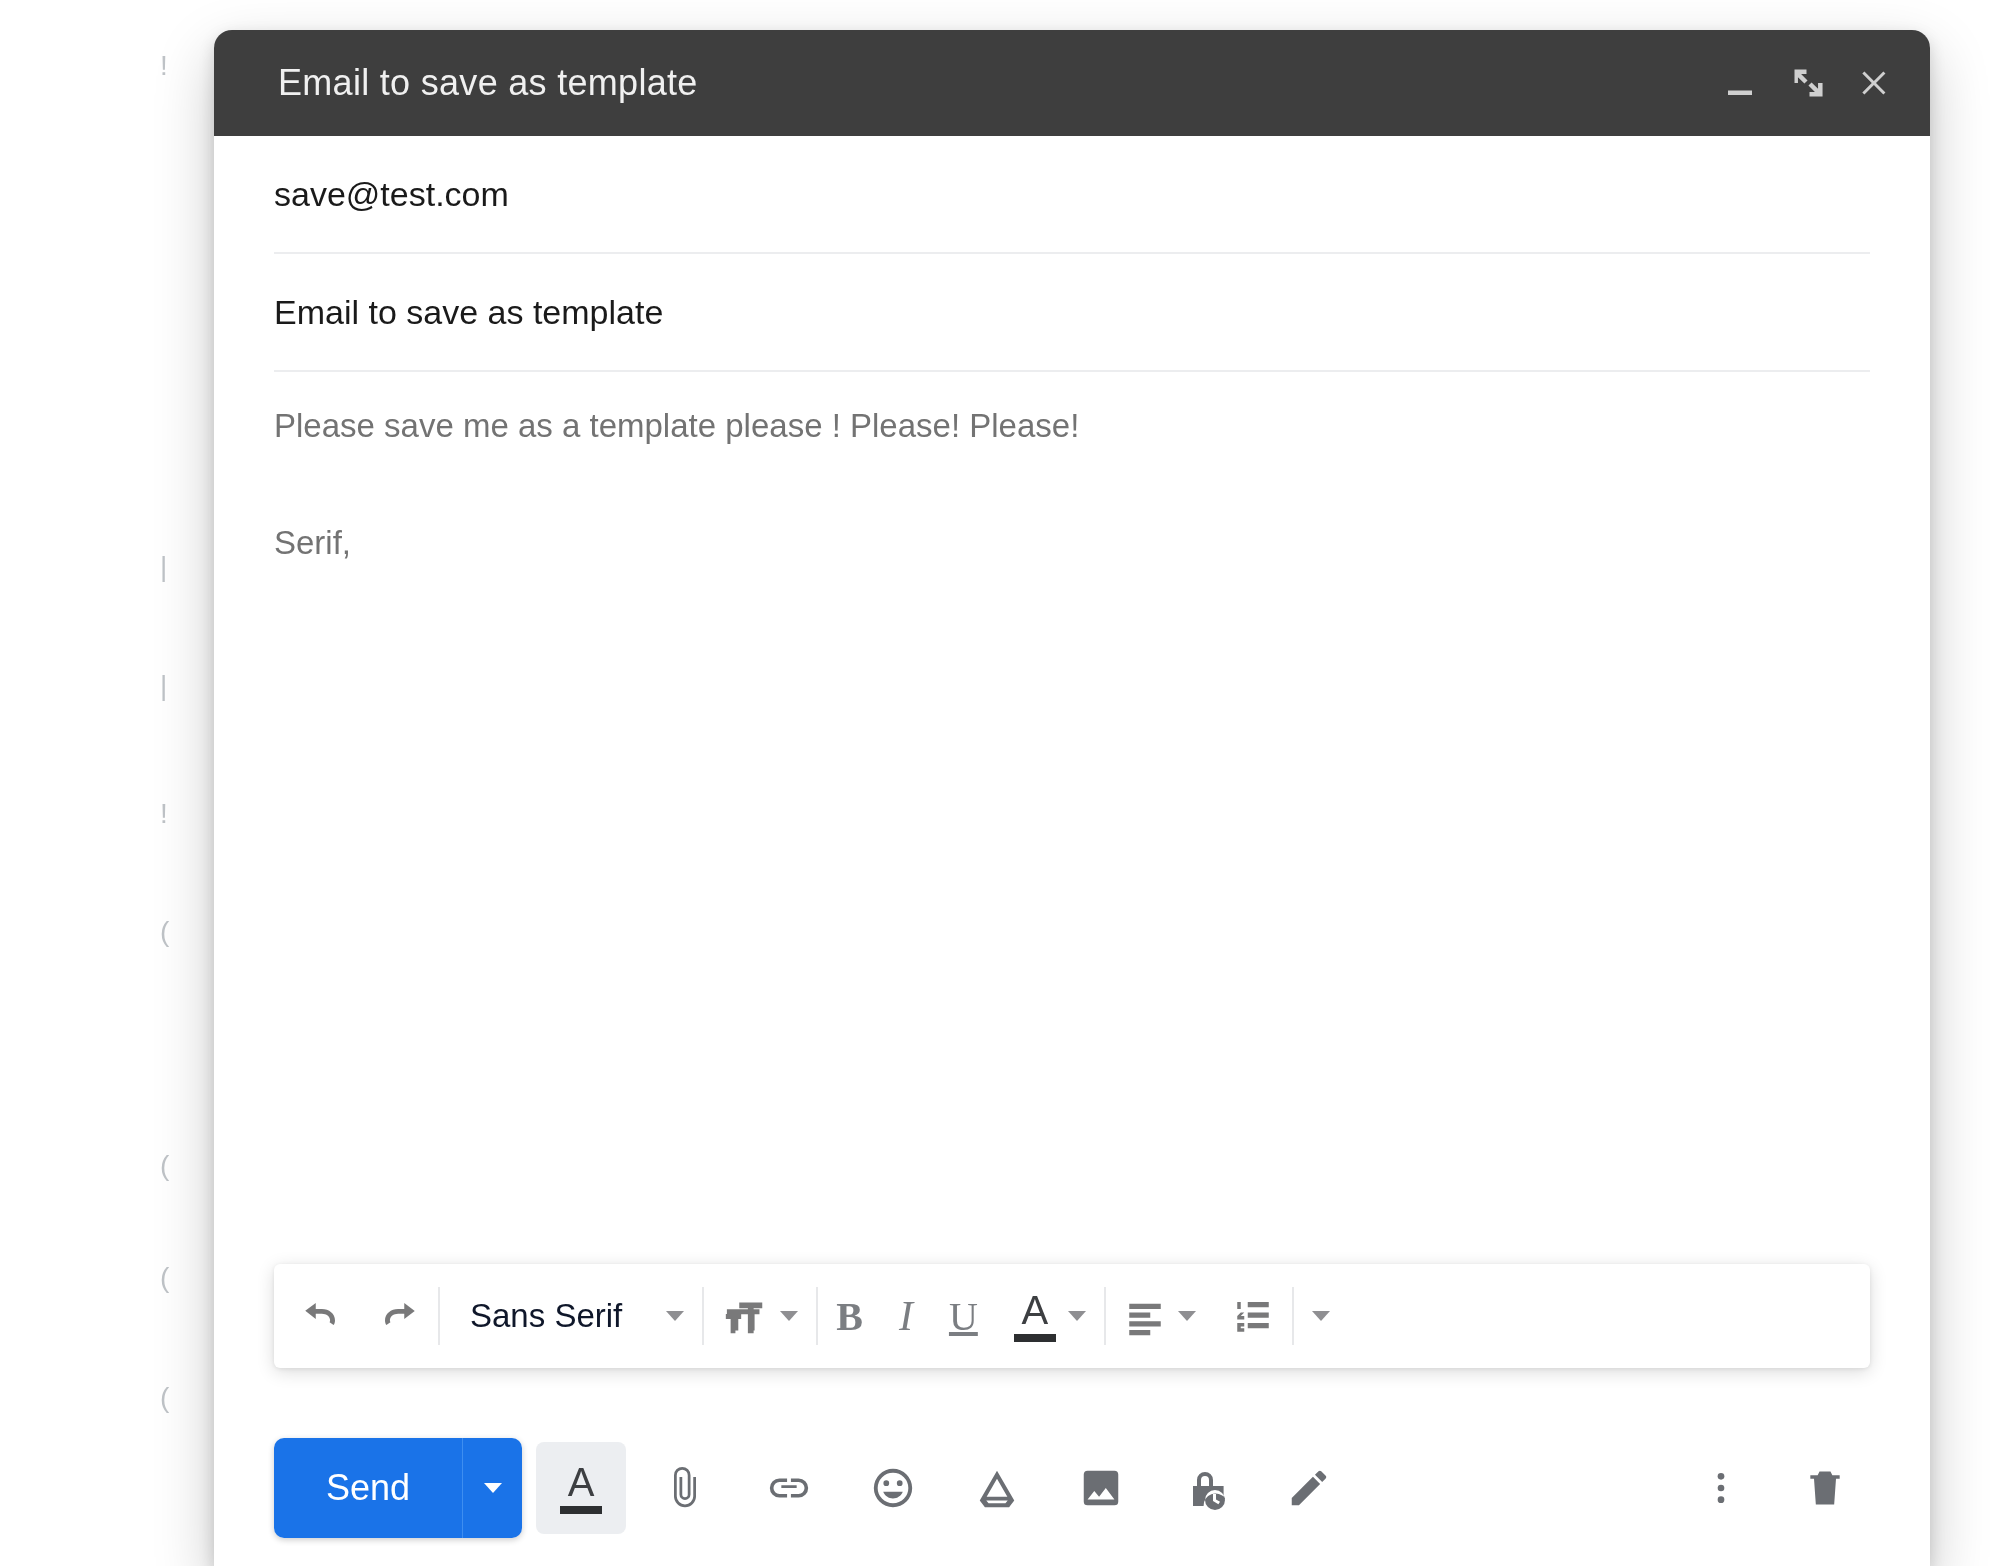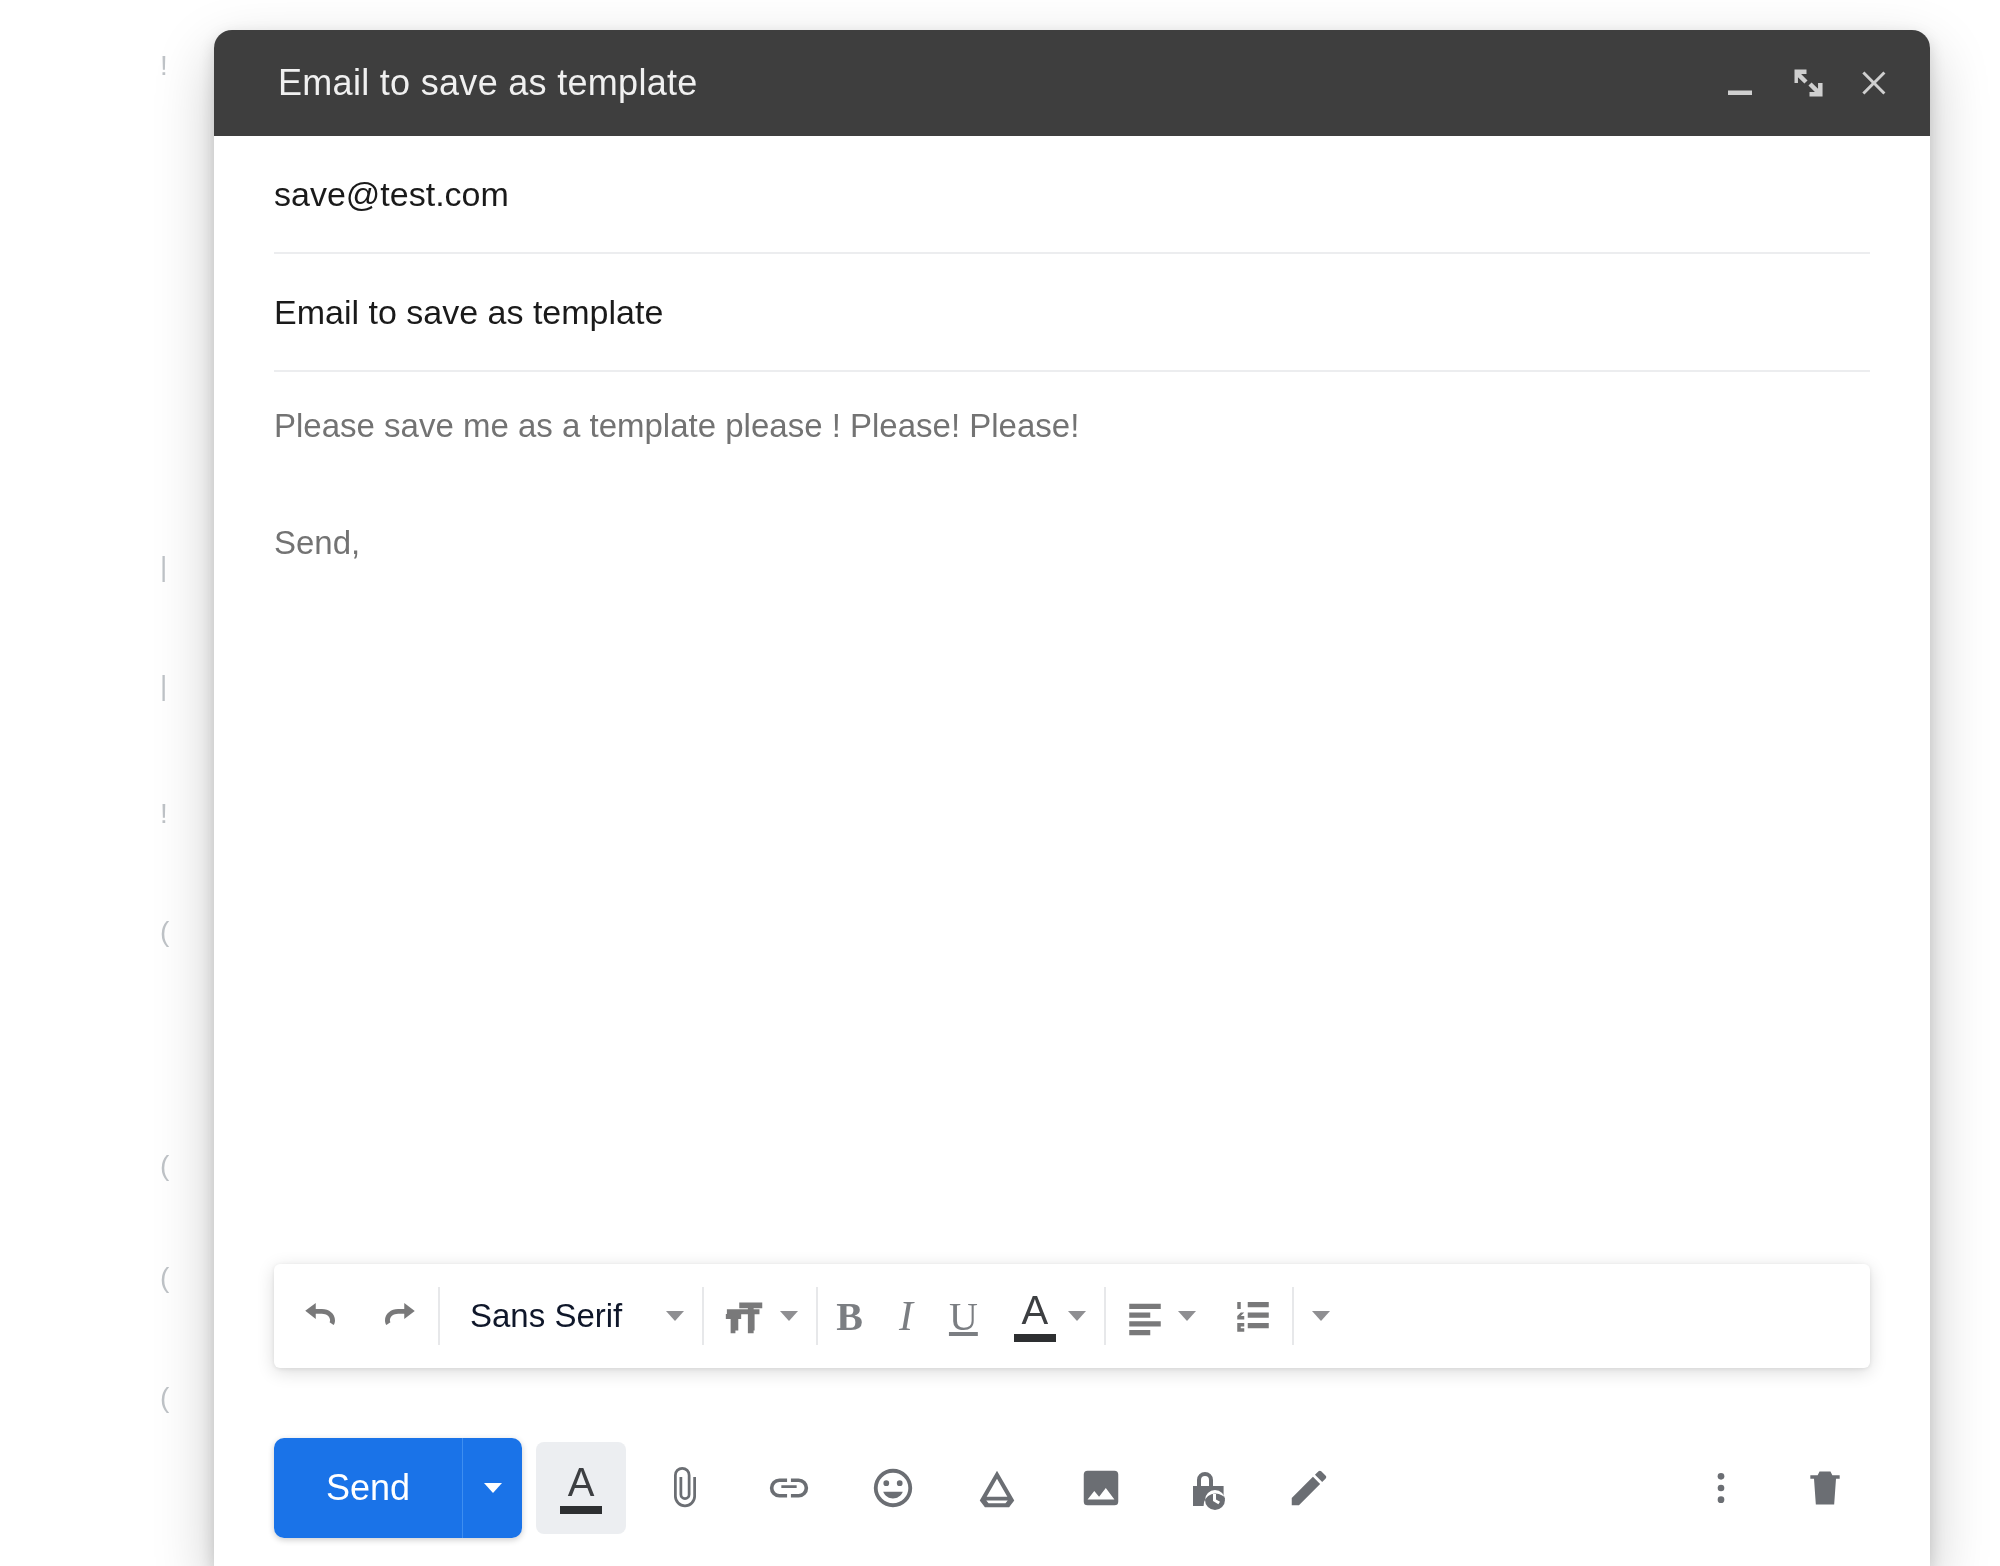--- a/index.html
+++ b/index.html
@@ -251,21 +251,21 @@
 
     <div class="body">
       <div class="field">
         <span>save@test.com</span>
       </div>
       <div class="field">
         <span>Email to save as template</span>
       </div>
       <div class="editor">
         <p>Please save me as a template please ! Please! Please!</p>
-        <p>Send,</p>
+        <p>Serif,</p>
       </div>
     </div>
 
     <div class="format-toolbar">
       <div class="ft-btn">
         <svg viewBox="0 0 24 24" width="42" height="42">
             <path d="M12 8V5L5 11h7c3 0 5 1.7 5 4.5S15 20 12 20v-3c1.7 0 3-.8 3-2s-1.3-2-3-2H5l7-5z" opacity="0"></path>
             <path d="M12.5 8c4.1 0 7.5 2.7 7.5 6.5 0 1-.3 1.9-.8 2.7l-2.3-1.6c.2-.4.3-.8.3-1.2 0-2.1-2.1-3.7-4.7-3.7H9v3L3 9l6-4.5v3.5h3.5z"></path>
           </svg>
       </div>

